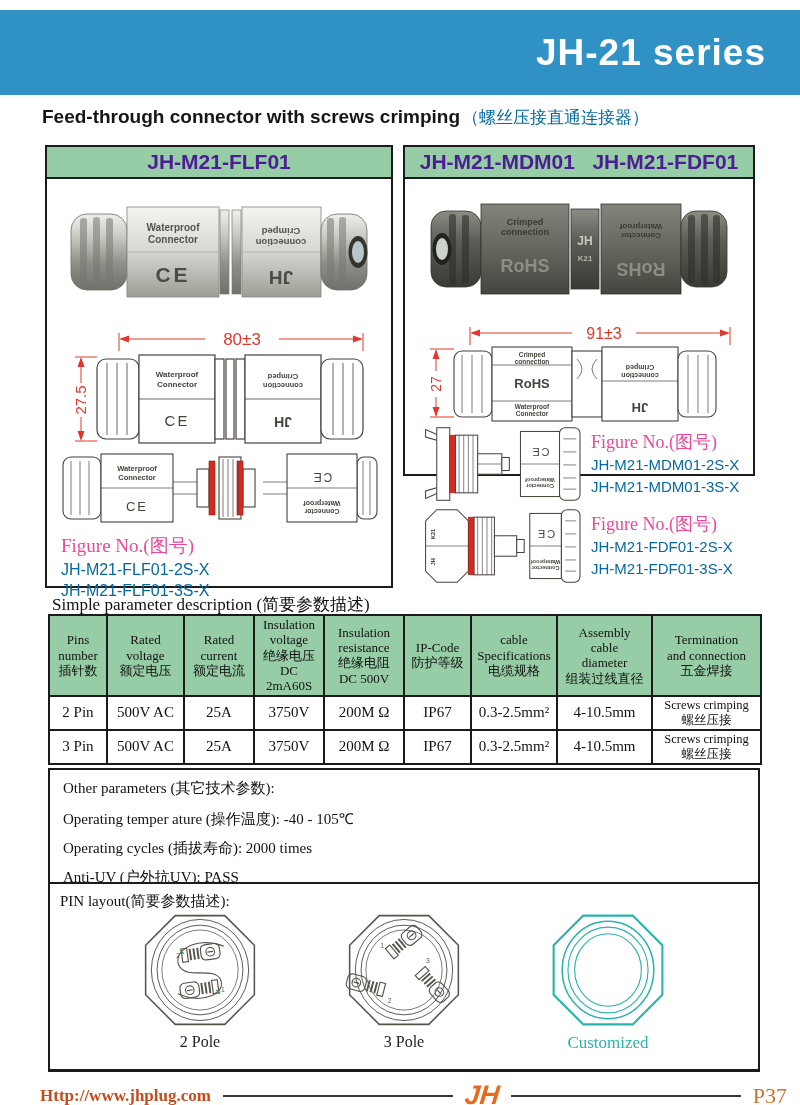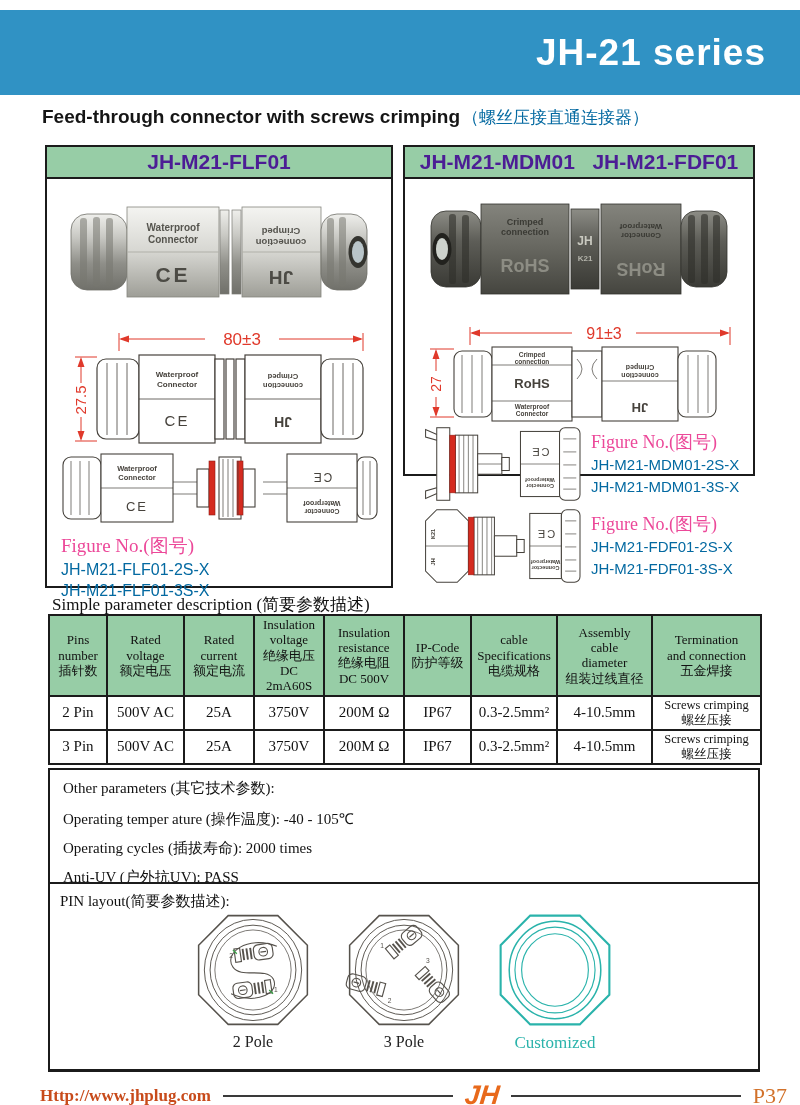--- a/index.html
+++ b/index.html
@@ -58,21 +58,21 @@
 
   .other-box { position:absolute; left:48px; top:768px; width:712px; height:116px;
                border:2px solid #1b1b1b; padding:9px 0 0 13px;
                font-family:"Liberation Serif", serif; font-size:15px; color:#111; background:#fff; }
   .other-line { margin-bottom:10px; }
 
   .pin-box { position:absolute; left:48px; top:882px; width:712px; height:190px;
              border:2px solid #1b1b1b; border-bottom-width:3px; background:#fff; }
   .pin-title { font-family:"Liberation Serif", serif; font-size:15px; color:#111; padding:8px 0 0 10px; }
   .pin-figs { position:absolute; left:0; top:24px; width:100%;
-              display:flex; justify-content:center; gap:27px; }
+              display:flex; justify-content:center; gap:80px; }
   .pin-fig { text-align:center; }
   .pin-fig svg { width:124px; height:124px; display:block; margin:0 auto; }
   .pin-label { font-family:"Liberation Serif", serif; font-size:16px; color:#222; margin-top:1px; }
   .pin-label.custom { color:#2ab3ab; font-size:17px; }
 
   
   .footer { position:absolute; left:40px; top:1080px; width:747px; display:flex; align-items:center; }
   .f-url  { color:#c84b1b; font-size:17px; font-weight:bold; font-family:"Liberation Serif", serif; cursor:pointer; }
   .f-line { flex:1; height:2px; background:#3a3a3a; margin:0 12px; }
   .f-logo { color:#e8691b; font-size:27px; font-weight:800; font-style:italic;

